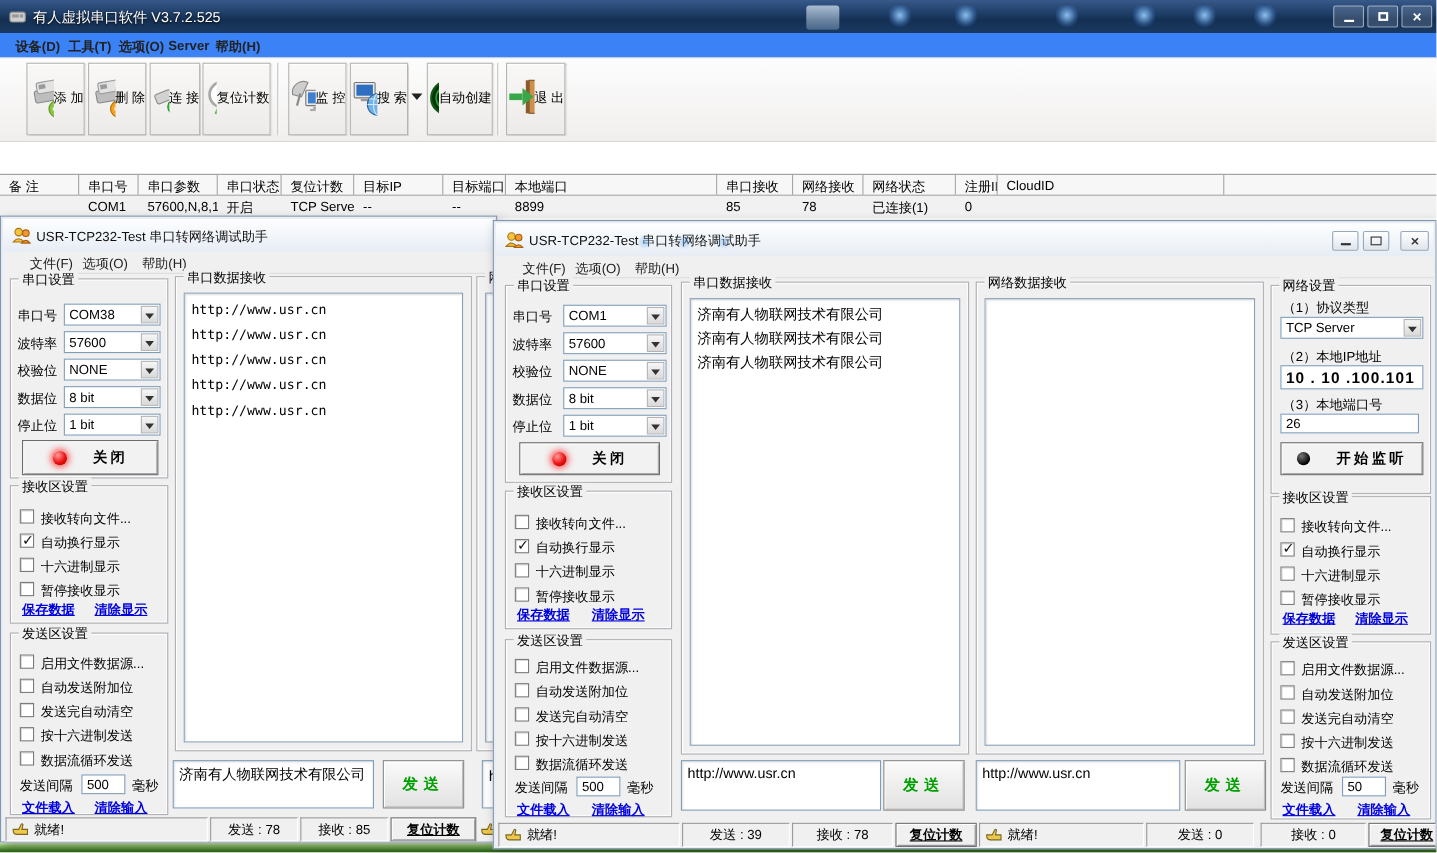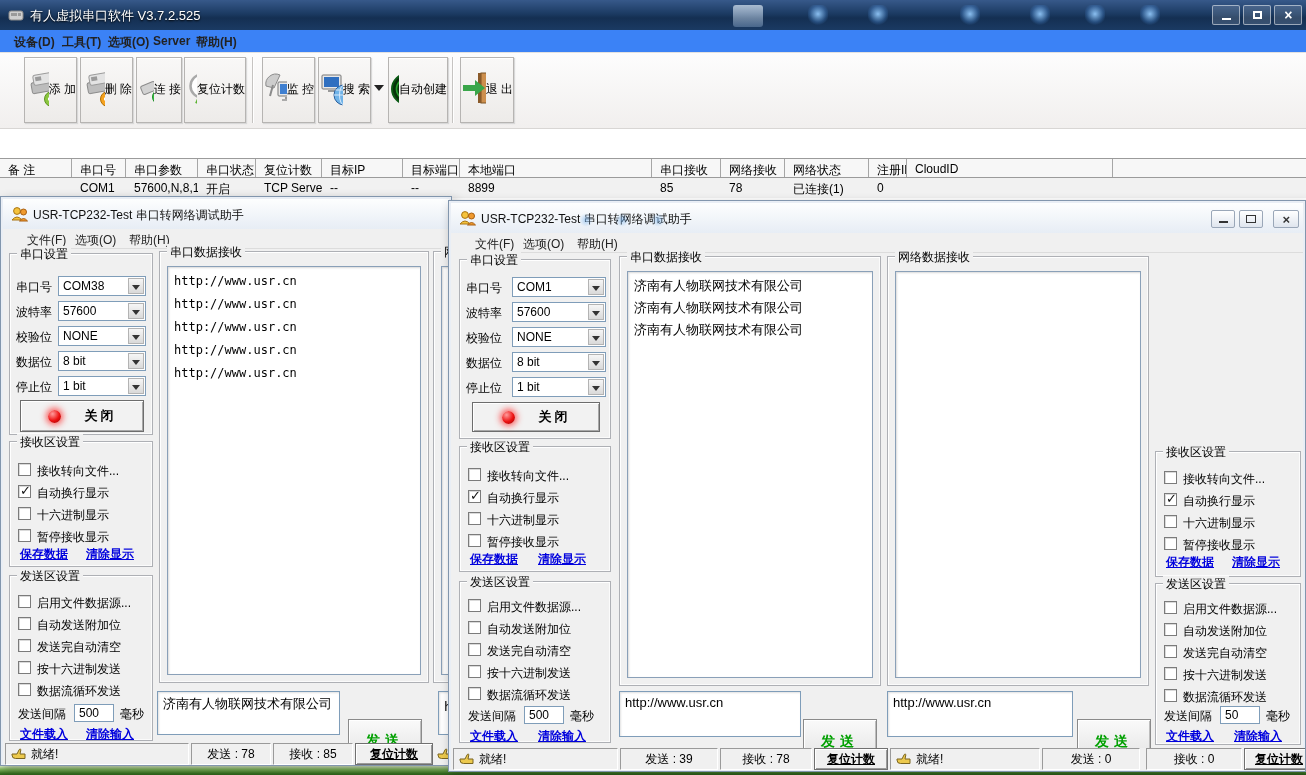--- a/index.html
+++ b/index.html
@@ -91,21 +91,21 @@
          border:1px solid #8aa0b8; box-shadow:inset 1px 1px 2px rgba(0,0,0,.15);
          padding:3px 6px; white-space:pre; overflow:hidden; cursor:text; }
   .mono { font-family:"DejaVu Sans Mono","Liberation Mono",monospace; font-size:12px; line-height:23px; }
   .cjk { font-size:13px; line-height:22px; }
 
   .sendbox { position:absolute; background:#fff; border:1px solid #7f9db9; box-shadow:inset 1px 1px 2px rgba(0,0,0,.12);
              font-size:13px; padding:3px 5px; overflow:hidden; white-space:nowrap; cursor:text; }
   .sendbtn { position:absolute; background:linear-gradient(#fafafa,#e2e2e2); border:1px solid #8a8a8a;
              box-shadow:inset 1px 1px 0 #fff, inset -1px -1px 0 #bdbdbd;
              color:#00a000; font-weight:bold; font-size:14px; letter-spacing:5px;
-             display:flex; align-items:center; justify-content:center; cursor:pointer;margin-top:28px; }
+             display:flex; align-items:center; justify-content:center; cursor:pointer; }
 
   .sbar { position:absolute; height:22px; background:#f0f0f0; }
   .seg { position:absolute; top:0; height:22px; background:#f0f0f0; border:1px solid; border-color:#9a9a9a #fff #fff #9a9a9a;
          font-size:12px; display:flex; align-items:center; justify-content:center; gap:5px; white-space:nowrap; }
   .seg.l { justify-content:flex-start; padding-left:5px; }
   .rbtn { position:absolute; top:0; height:22px; background:#f0f0f0; border:1px solid #707070;
           box-shadow:inset 1px 1px 0 #fff, inset -1px -1px 0 #9a9a9a;
           font-size:12px; font-weight:bold; text-decoration:underline;
           display:flex; align-items:center; justify-content:center; cursor:pointer; white-space:nowrap; }
 
@@ -561,20 +561,36 @@
       <div class="rxa cjk">济南有人物联网技术有限公司
 济南有人物联网技术有限公司
 济南有人物联网技术有限公司</div>
     </div>
 
     <div class="grp" style="left:438px;top:55px;width:262px;height:430px">
       <i class="glg">网络数据接收</i>
       <div class="rxa cjk"></div>
     </div>
 
+    <div class="grp" style="left:706px;top:58px;width:146px;height:190px">
+      <i class="glg">网络设置</i>
+      <span class="nlabel" style="left:10px;top:12px">（1）协议类型</span>
+      <span class="combo" style="left:8px;top:28px;width:130px">
+          <i class="c​val cval">TCP Server</i>
+          <i class="cbtn"></i>
+        </span>
+      <span class="nlabel" style="left:10px;top:56px">（2）本地IP地址</span>
+      <span class="ipfield" style="left:8px;top:72px;width:130px;height:22px">10 . 10 .100.101</span>
+      <span class="nlabel" style="left:10px;top:100px">（3）本地端口号</span>
+      <span class="tiny-input" style="left:8px;top:116px;width:126px">26</span>
+      <div class="btn3d" style="left:8px;top:142px;width:130px;height:30px">
+        <span class="blackdot"></span>
+        <span>开始监听</span>
+      </div>
+    </div>
 
     <div class="grp" style="left:706px;top:250px;width:146px;height:126px">
       <i class="glg">接收区设置</i>
       <div class="ckrow" style="top:18px;right:0">
           <span class="ck"></span>
           <span class="cklabel">接收转向文件...</span>
         </div>
       <div class="ckrow" style="top:40px;right:0">
           <span class="ck on"></span>
           <span class="cklabel">自动换行显示</span>

